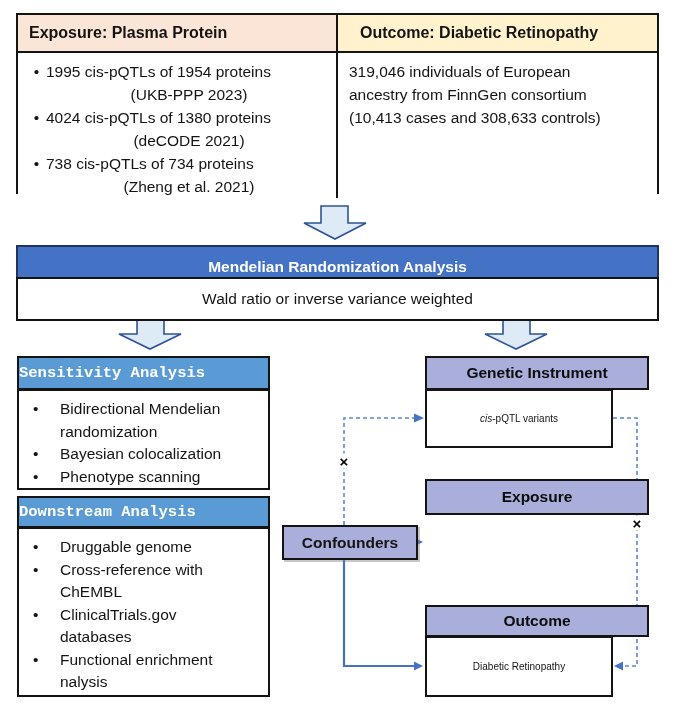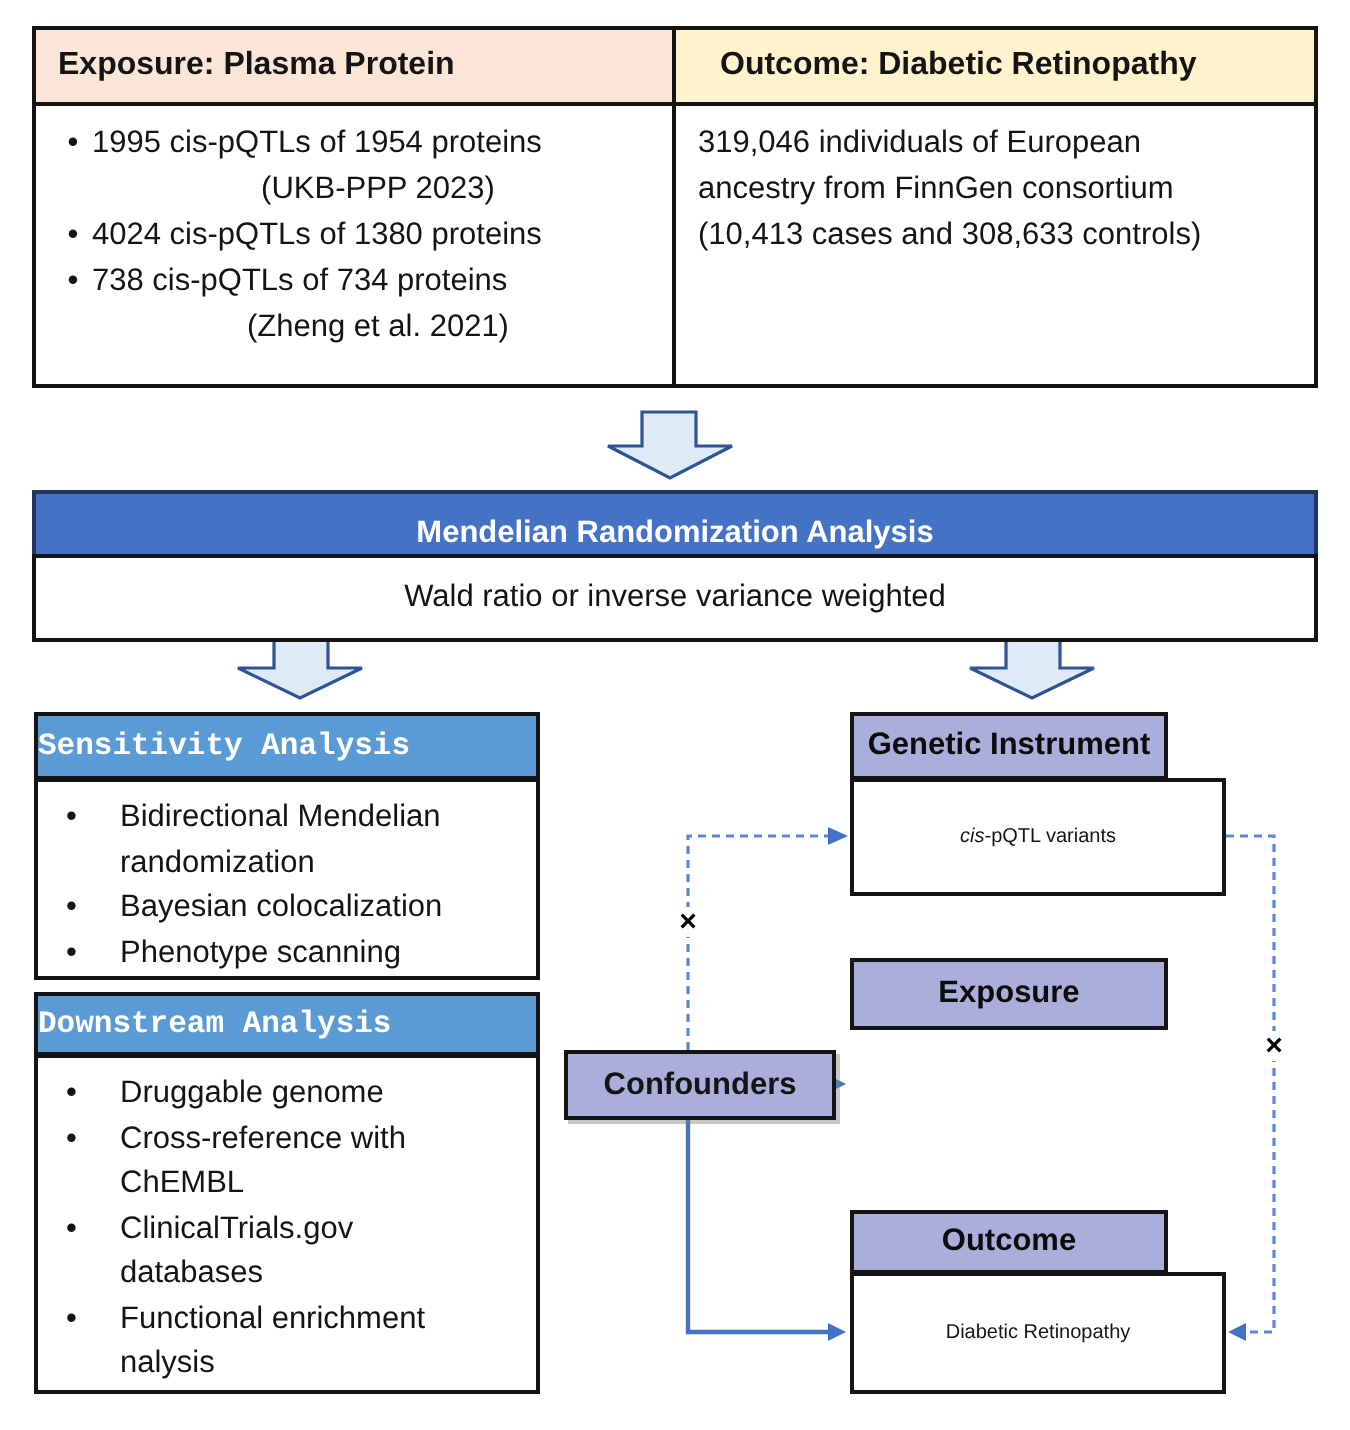--- a/index.html
+++ b/index.html
@@ -54,21 +54,21 @@
   }
   .p-bullet { display:grid; grid-template-columns:29px 1fr; }
   .p-bullet .marker { text-align:left; padding-left:2px; }
   .sens-head { top:356px; height:34px; }
   .sens-body { top:389px; height:101px; }
   .down-head { top:496px; height:32px; }
   .down-body { top:527px; height:170px; }
 
   
   .dag-head {
-    left:425px; width:159px; background:#A9AEDB; border:2px solid #141414;
+    left:425px; width:224px; background:#A9AEDB; border:2px solid #141414;
     font-weight:bold; font-size:15.5px; color:#0c0c0c;
     display:flex; align-items:center; justify-content:center;
   }
   .dag-body {
     left:425px; width:188px; background:#ffffff; border:2px solid #141414;
     font-size:10px; display:flex; align-items:center; justify-content:center;
   }
   .gi-head  { top:356px; height:34px; }
   .gi-body  { top:389px; height:59px; }
   .ex-head  { top:479px; height:36px; }
@@ -127,20 +127,21 @@
         <span class="marker">•</span>
         <span class="t-content">
           <span class="l1">1995 cis-pQTLs of 1954 proteins</span>
           <span class="l2">(UKB-PPP 2023)</span>
         </span>
       </div>
       <div class="t-bullet">
         <span class="marker">•</span>
         <span class="t-content">
           <span class="l1">4024 cis-pQTLs of 1380 proteins</span>
+          <span class="l2">(deCODE 2021)</span>
         </span>
       </div>
       <div class="t-bullet">
         <span class="marker">•</span>
         <span class="t-content">
           <span class="l1">738 cis-pQTLs of 734 proteins</span>
           <span class="l2">(Zheng et al. 2021)</span>
         </span>
       </div>
     </div>

